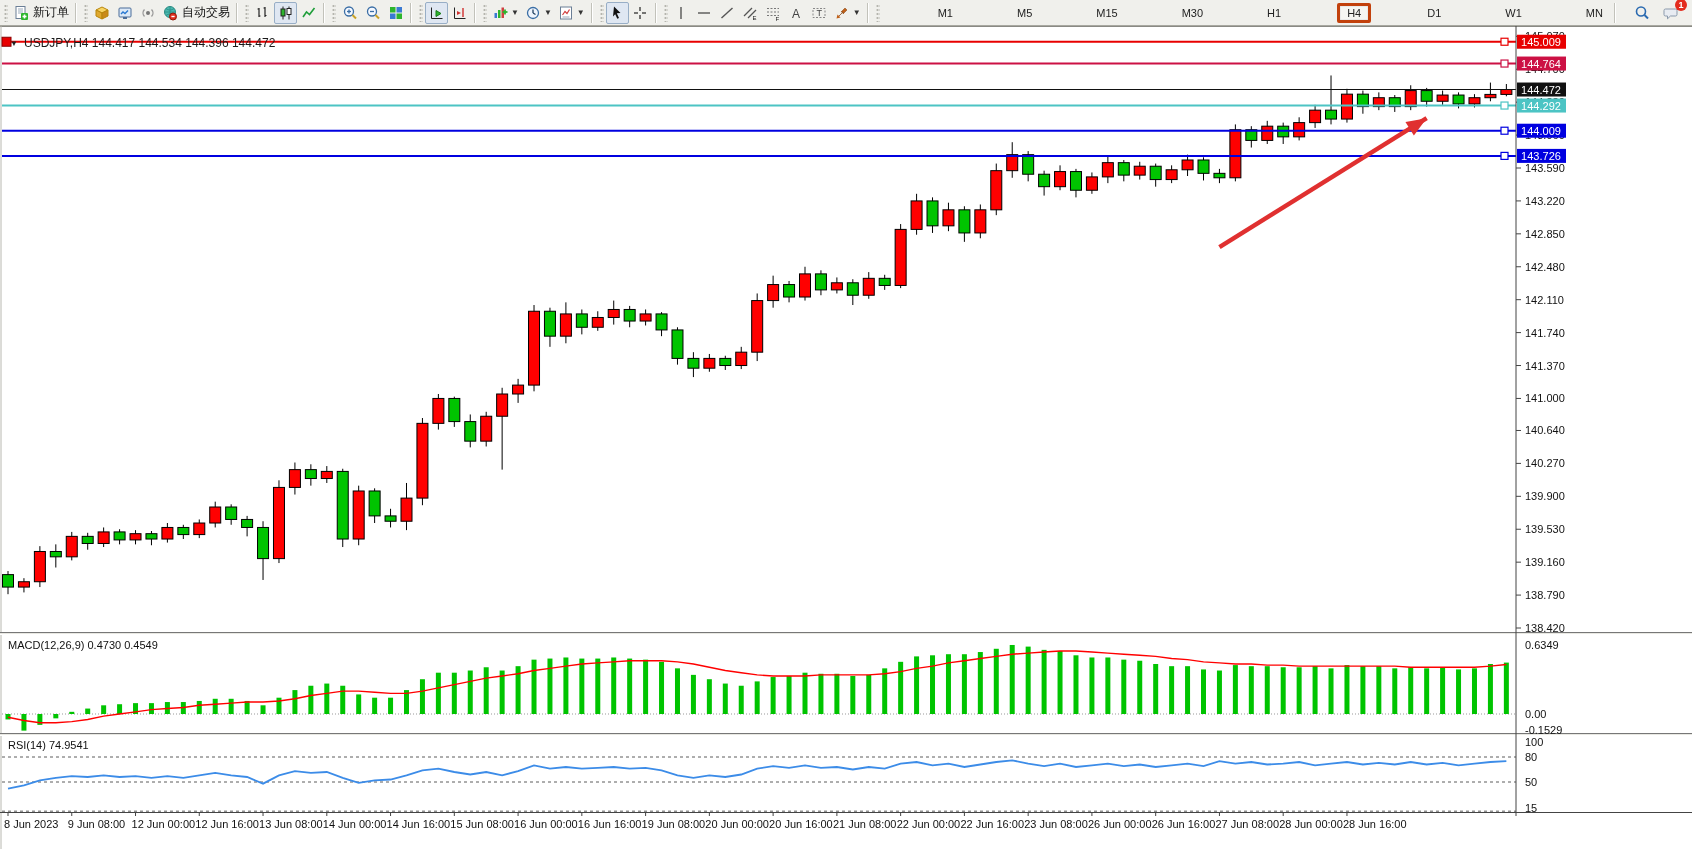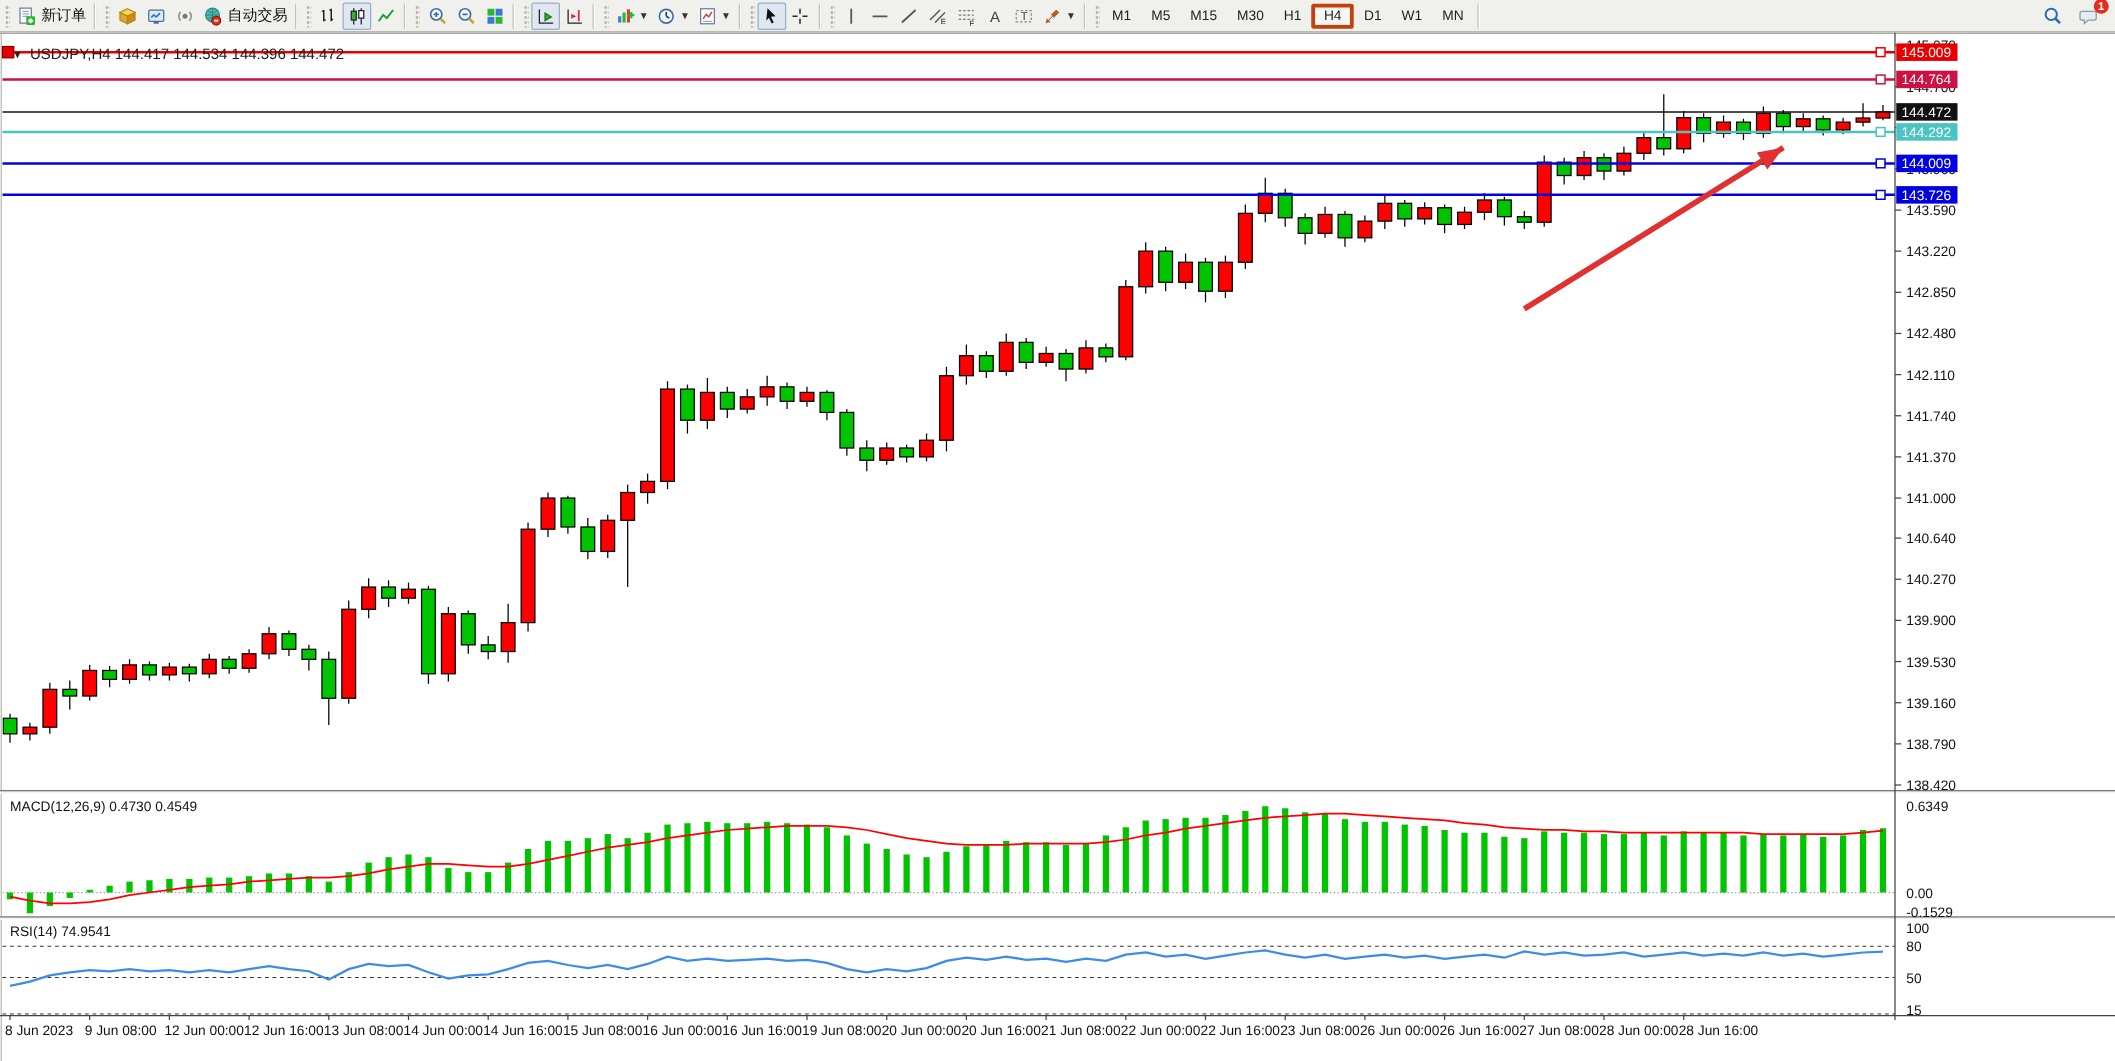--- a/index.html
+++ b/index.html
@@ -10,21 +10,21 @@
   .grip{width:4px;height:18px;margin:0 2px 0 4px;
         background-image:radial-gradient(circle,#b5b5ad 1px,transparent 1.2px);
         background-size:3px 4px;}
   .tbsep{width:1px;height:20px;background:#c2c2ba;border-right:1px solid #fff;margin:0 3px;}
   .tbtn{height:22px;min-width:23px;display:flex;align-items:center;justify-content:center;
         border:1px solid transparent;border-radius:2px;padding:0 2px;box-sizing:border-box;cursor:default;}
   .tbtn.pressed{border:1px solid #98aec6;background:#dfe7f2;}
   .tbtn .lbl{font-size:12px;color:#111;margin-left:4px;white-space:nowrap;}
   .tbtn .dd{font-size:8px;color:#333;margin-left:3px;}
   .tfbtn{height:20px;padding:0 7px;font-size:11px;color:#222;display:flex;align-items:center;
-         border:1px solid transparent;border-radius:2px;box-sizing:border-box;}
+         border:1px solid transparent;border-radius:2px;box-sizing:border-box;margin-left:48px;}
   .tfbtn.pressed{border:3px solid #c2410c;background:#f6f6f2;box-shadow:inset 0 0 1px #889;}
   #tb-right{margin-left:auto;display:flex;align-items:center;padding-right:10px;}
   .badge{position:absolute;top:-4px;right:-6px;background:#e32c1e;color:#fff;border-radius:50%;
          width:12px;height:12px;font-size:9px;line-height:12px;text-align:center;font-weight:bold;}
   
   #chartwrap{position:absolute;left:0;top:26px;width:1692px;height:823px;}
   svg text{font-family:"Liberation Sans",sans-serif;}
 </style>
 </head>
 <body>

